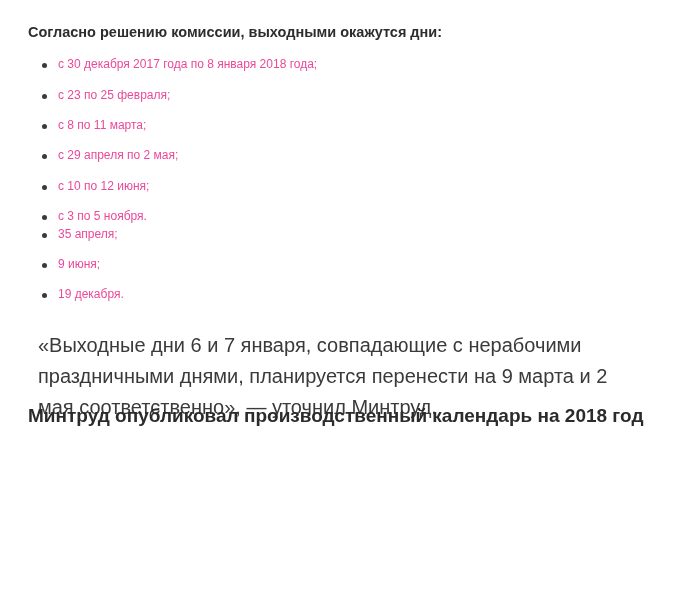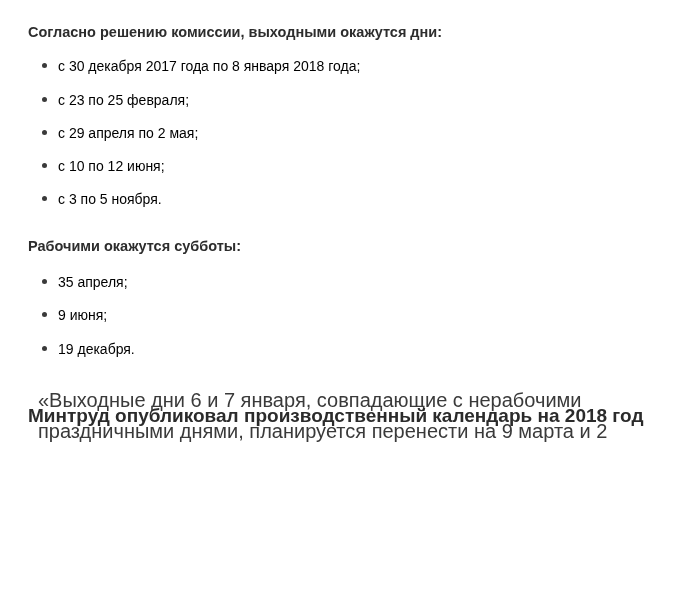--- a/index.html
+++ b/index.html
@@ -33,22 +33,22 @@
     margin-top: 26px;
     margin-bottom: 16px;
   }
   ul.list {
     list-style: none;
     margin: 0;
     padding: 0;
   }
   ul.list li {
     position: relative;
-    font-size: 14px;
-    color: #000000;
+    font-size: 12px;
+    color: #ec4899;
     line-height: 1.45;
     padding-left: 30px;
     margin-bottom: 13px;
   }
   ul.list li:last-child {
     margin-bottom: 0;
   }
   ul.list li::before {
     content: "";
     position: absolute;
@@ -85,26 +85,26 @@
 </head>
 <body>
 
 <div class="page">
 
   <p class="heading-bold">Согласно решению комиссии, выходными окажутся дни:</p>
 
   <ul class="list">
     <li>с 30 декабря 2017 года по 8 января 2018 года;</li>
     <li>с 23 по 25 февраля;</li>
+    <li>с 8 по 11 марта;</li>
     <li>с 29 апреля по 2 мая;</li>
     <li>с 10 по 12 июня;</li>
     <li>с 3 по 5 ноября.</li>
   </ul>
 
-  <p class="heading-bold second">Рабочими окажутся субботы:</p>
 
   <ul class="list">
     <li>35 апреля;</li>
     <li>9 июня;</li>
     <li>19 декабря.</li>
   </ul>
 
   <p class="para p1">«Выходные дни 6 и 7 января, совпадающие с нерабочими праздничными днями, планируется перенести на 9 марта и 2 мая соответственно», — уточнил Минтруд.</p>
 
 

